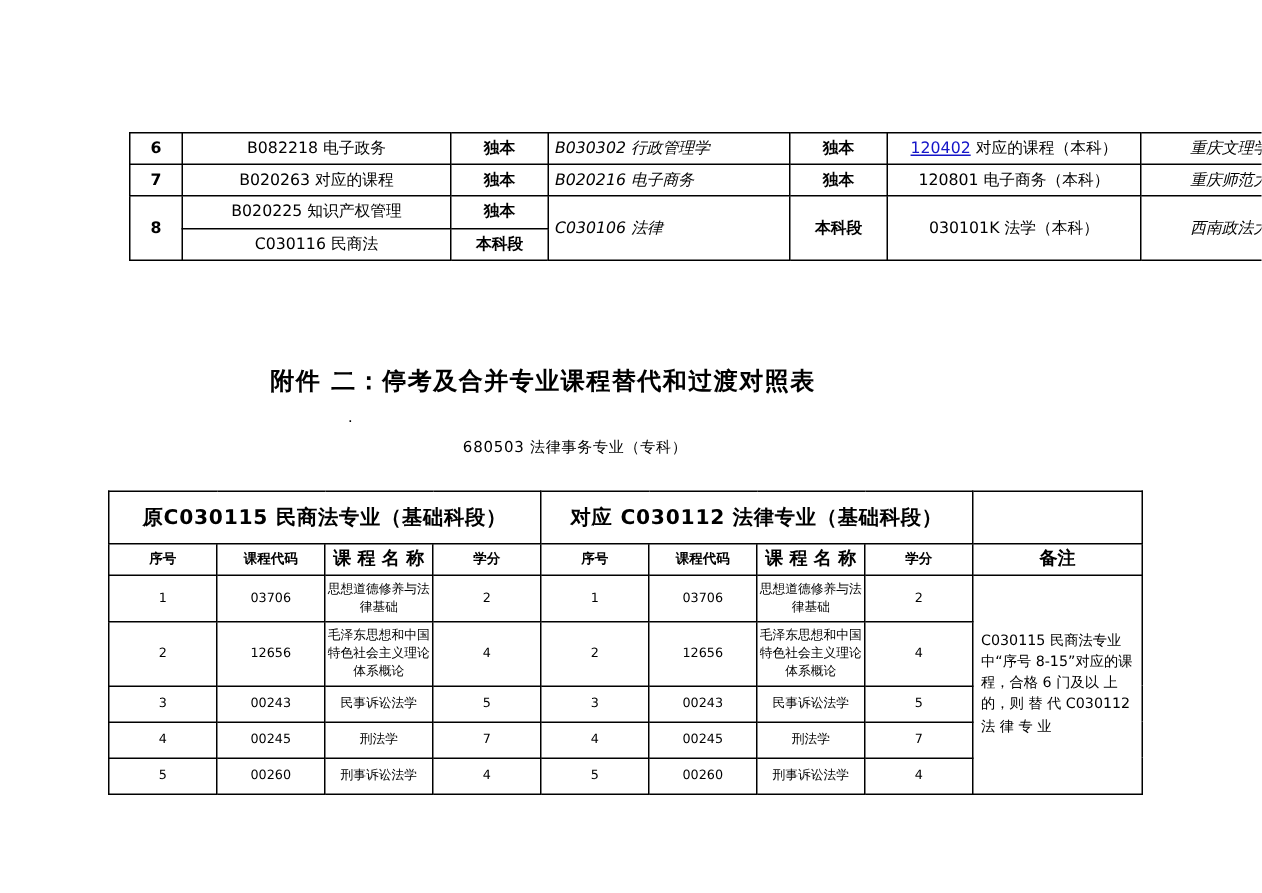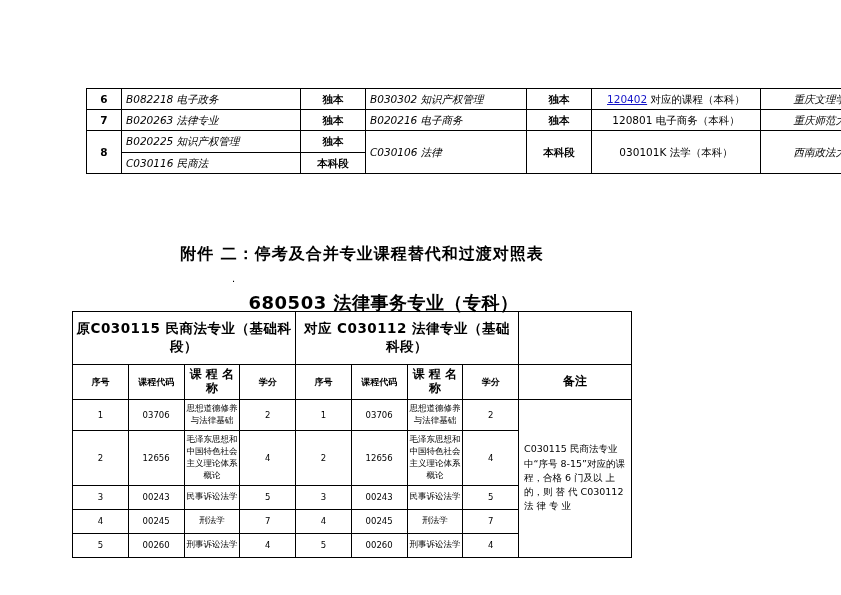--- a/index.html
+++ b/index.html
@@ -35,21 +35,21 @@
   }
   table.doc-table td {
     border: 1px solid #000000;
     padding: 3px 4px;
     font-size: 10.5px;
     font-family: "DejaVu Sans", "Liberation Sans", sans-serif;
     line-height: 1.35;
     vertical-align: middle;
   }
   .c-num { text-align: center; width: 26px; font-weight: bold; font-size: 11px;}
-  .c-old { text-align: left; padding-left: 8px; width: 170px; font-style: italic; }
+  .c-old { text-align: center; padding-left: 8px; width: 170px; }
   .c-lvl { text-align: center; width: 56px; font-weight: bold; font-size: 10.5px;}
   .c-new { text-align: left; padding-left: 8px; width: 152px; font-style: italic; }
   .c-lvl2 { text-align: center; width: 56px; font-weight: bold; font-size: 10.5px;}
   .c-code { text-align: center; width: 160px; }
   .c-school { text-align: center; width: 120px; font-style: italic; }
 
   .link-blue {
     color: #1515c8;
     text-decoration: underline;
   }
@@ -83,32 +83,32 @@
     left: 232px;
     top: 272px;
     font-size: 11px;
   }
   .subheading {
     position: absolute;
     left: 0;
     top: 291px;
     width: 767px;
     text-align: center;
-    font-size: 18px;
-    font-weight: bold;
+    font-size: 10px;
+    font-weight: normal;
     font-family: "DejaVu Sans", "Liberation Sans", sans-serif;
     letter-spacing: 0.5px;
   }
 
   
   .bottom-table-wrap {
     position: absolute;
     left: 72px;
-    top: 311px;
-    width: 560px;
+    top: 327px;
+    width: 690px;
   }
   table.cmp-table {
     border-collapse: collapse;
     width: 100%;
     table-layout: fixed;
     font-family: "DejaVu Sans", "Liberation Sans", sans-serif;
   }
   table.cmp-table td {
     border: 1px solid #000000;
     vertical-align: middle;
@@ -159,28 +159,28 @@
 
 <div class="page">
 
   <div class="top-table-wrap">
     <table class="doc-table">
       <tbody>
         <tr>
           <td class="c-num">6</td>
           <td class="c-old">B082218 电子政务</td>
           <td class="c-lvl">独本</td>
-          <td class="c-new">B030302 知识产权管理</td>
+          <td class="c-new">B030302 行政管理学</td>
           <td class="c-lvl2">独本</td>
           <td class="c-code"><span class="link-blue">120402</span><span> 对应的课程（本科）</span></td>
           <td class="c-school">重庆文理学院</td>
         </tr>
         <tr>
           <td class="c-num">7</td>
-          <td class="c-old">B020263 法律专业</td>
+          <td class="c-old">B020263 对应的课程</td>
           <td class="c-lvl">独本</td>
           <td class="c-new">B020216 电子商务</td>
           <td class="c-lvl2">独本</td>
           <td class="c-code">120801 电子商务（本科）</td>
           <td class="c-school">重庆师范大学</td>
         </tr>
         <tr>
           <td class="c-num" rowspan="2">8</td>
           <td class="c-old">B020225 知识产权管理</td>
           <td class="c-lvl">独本</td>

